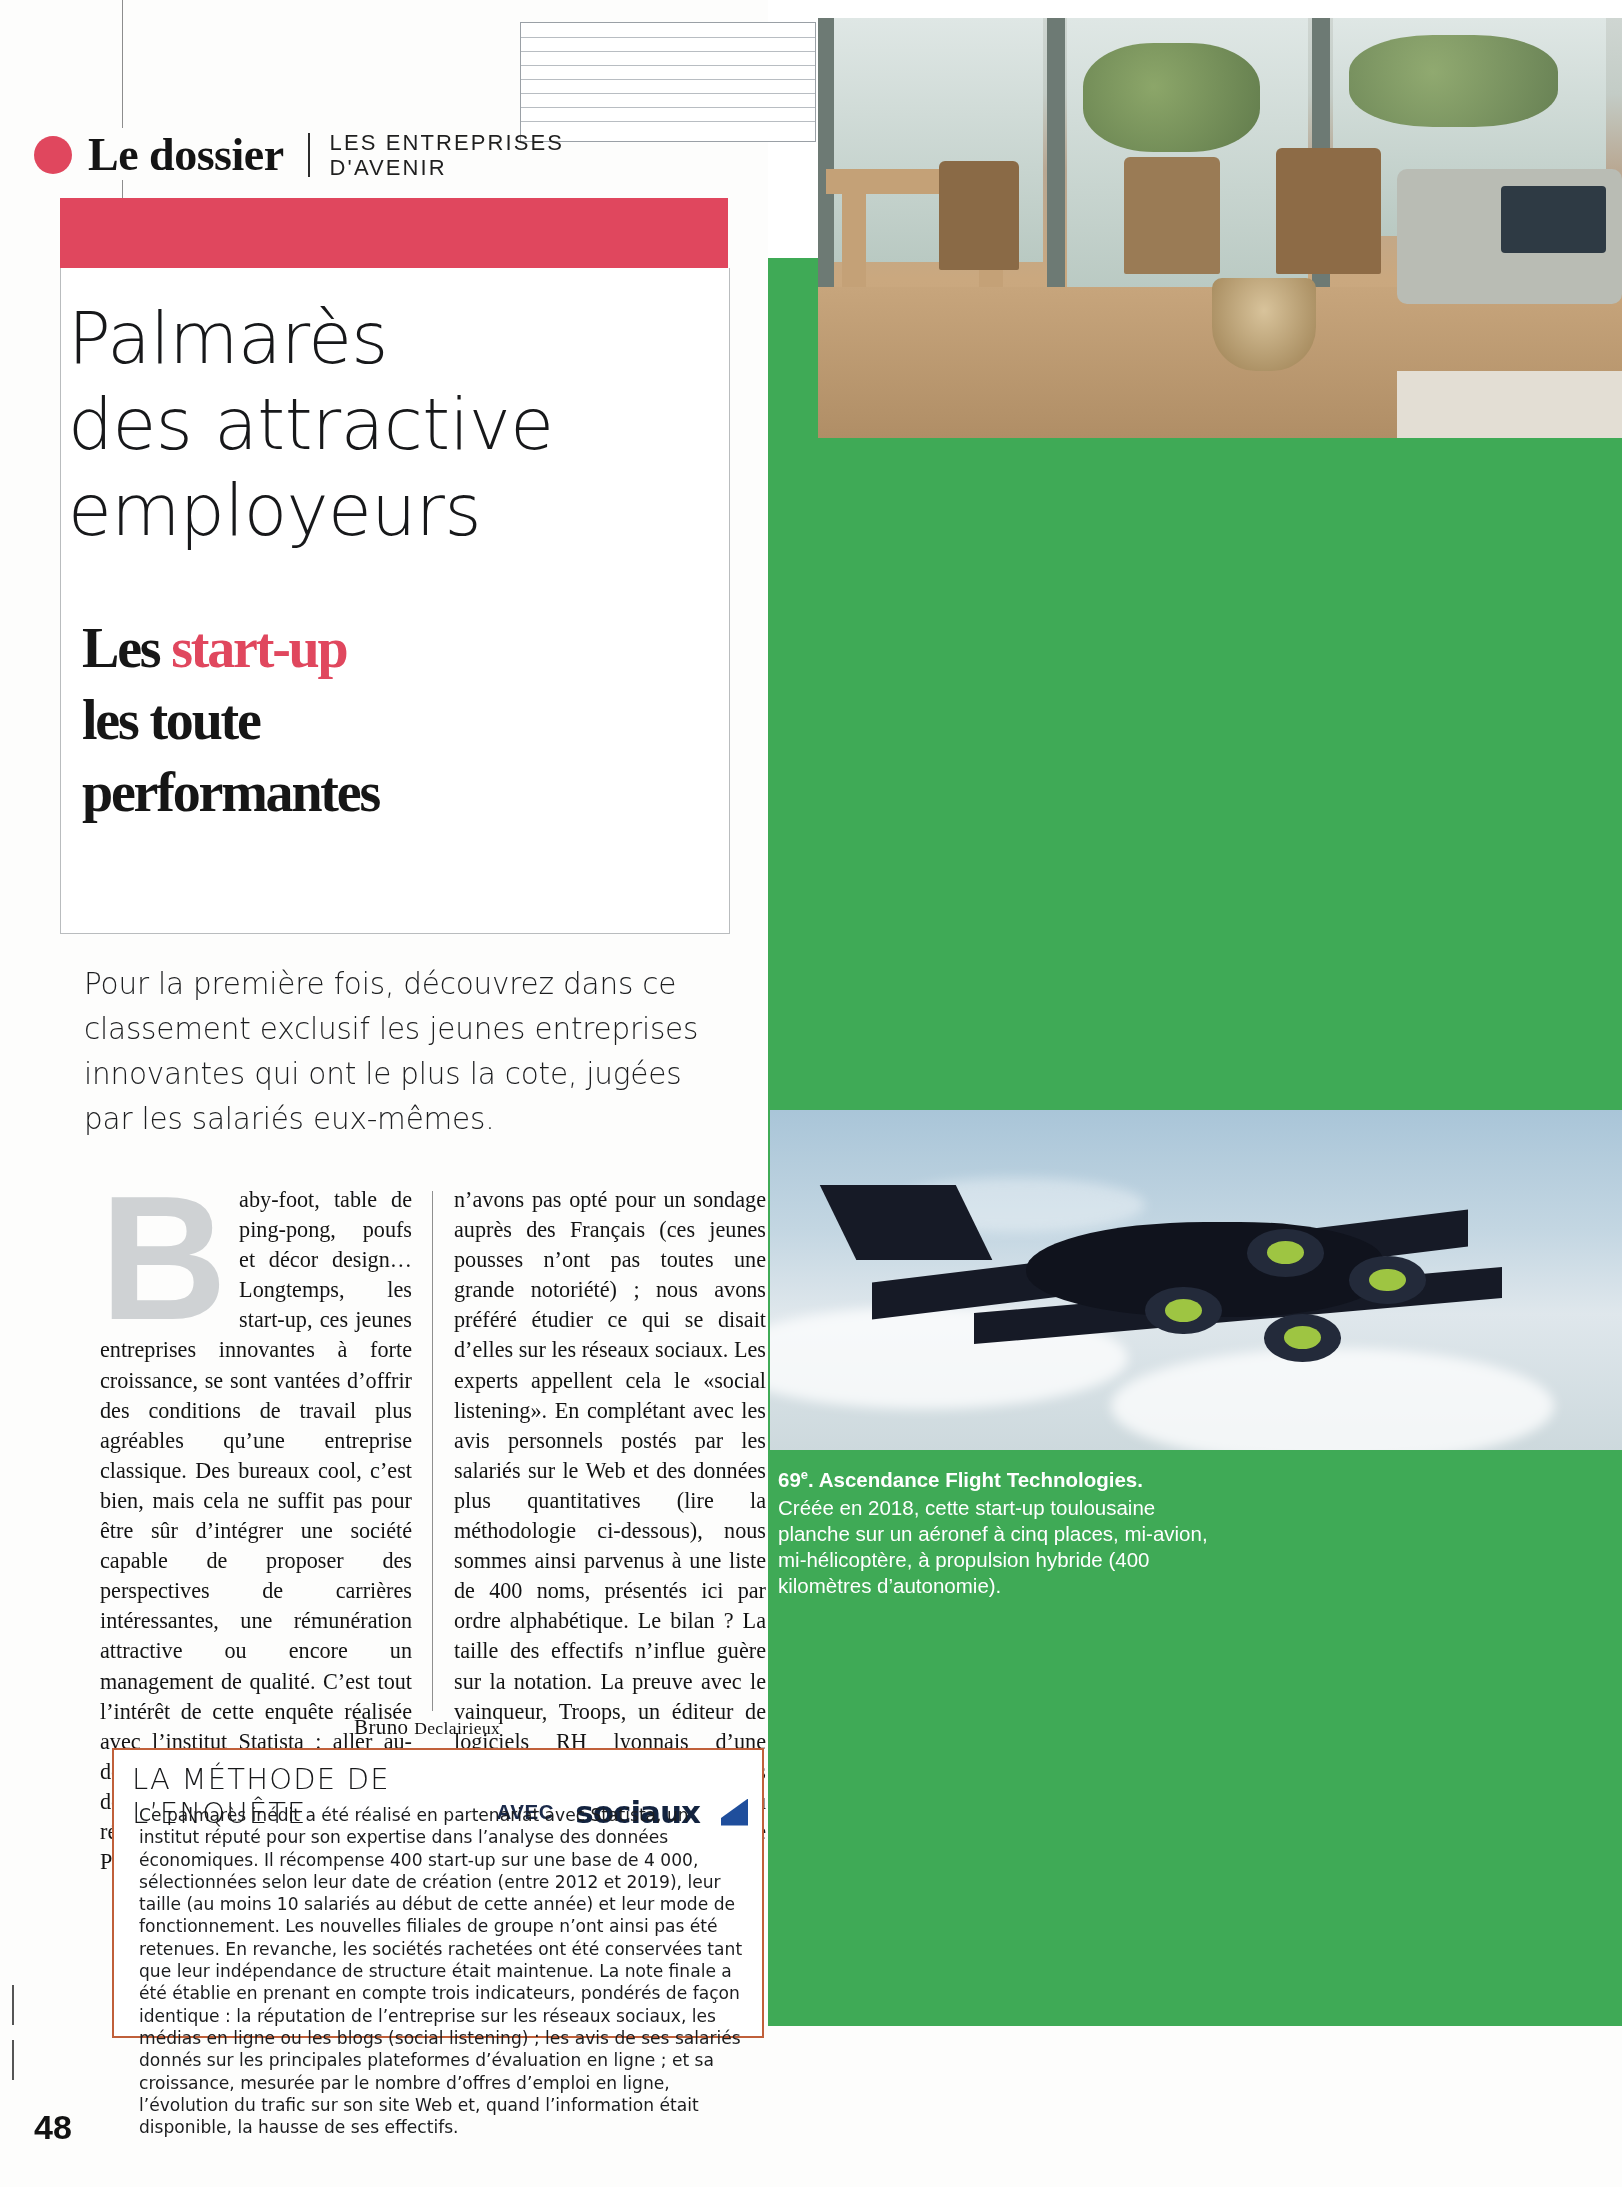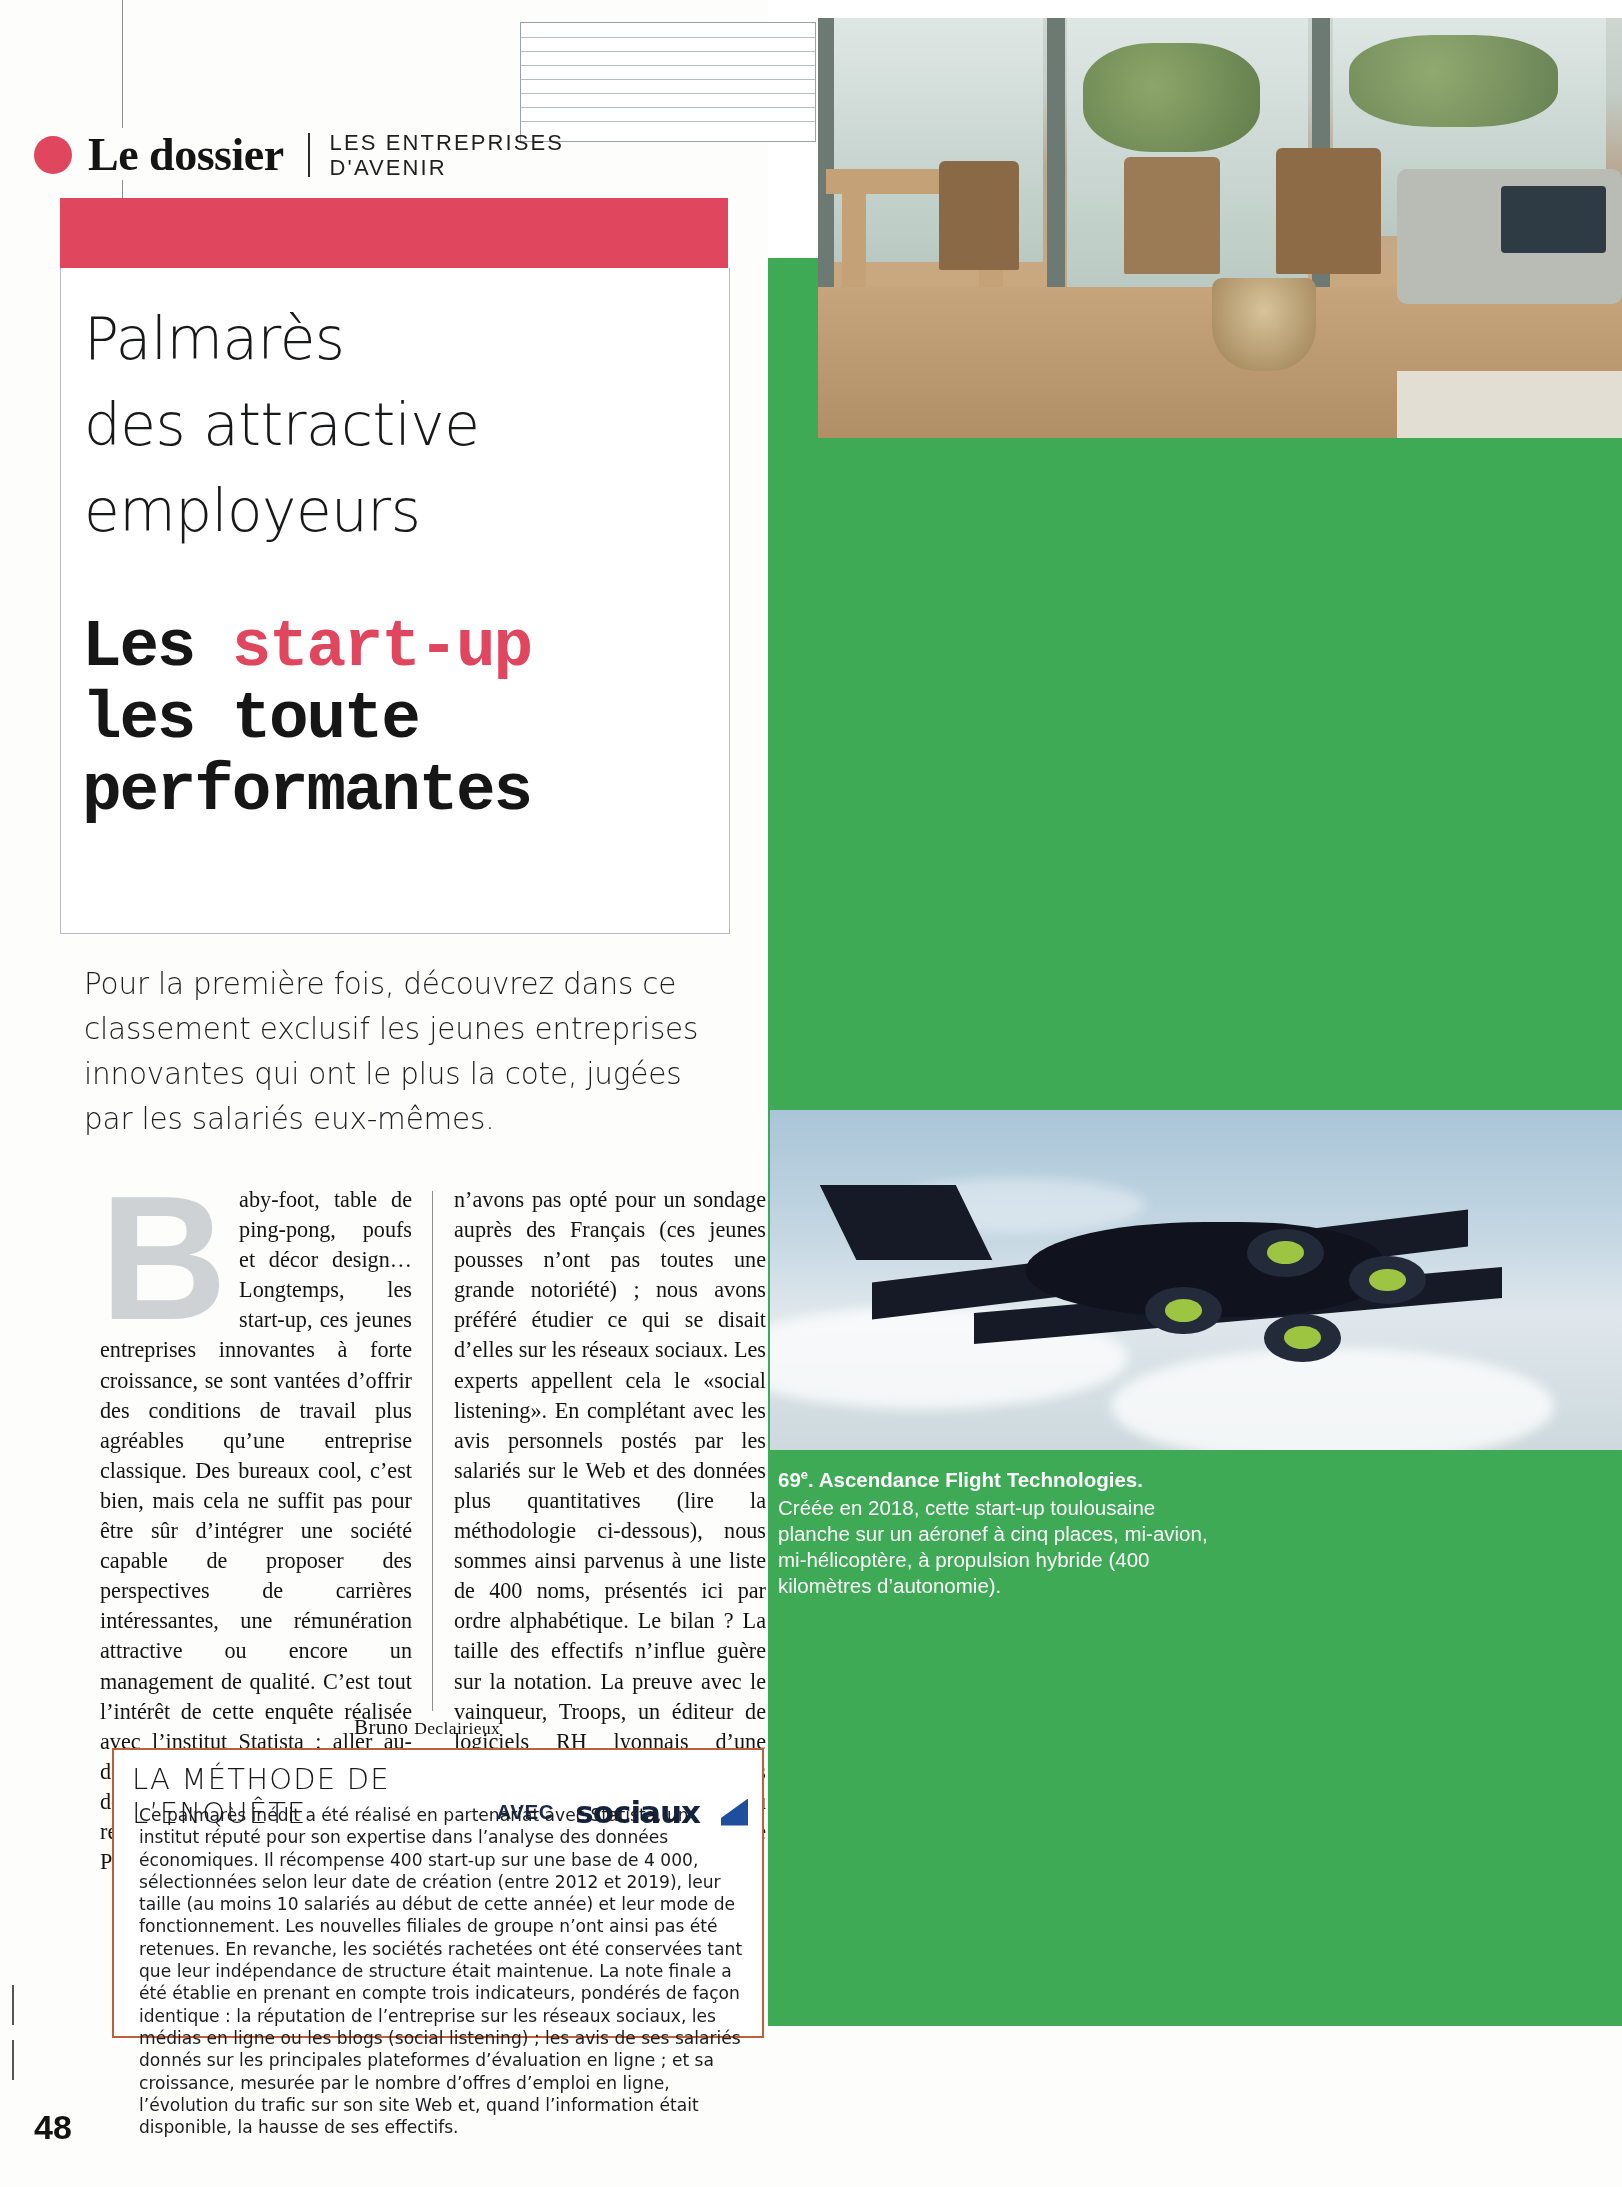--- a/index.html
+++ b/index.html
@@ -67,25 +67,25 @@
   .ruled-box i{position:absolute;left:0;width:100%;height:1px;background:#b8bdc2;}
 
   .hairline-v{position:absolute;left:122px;top:0;width:1px;height:128px;background:#8d8d8d;}
   .hairline-v2{position:absolute;left:122px;top:180px;width:1px;height:30px;background:#8d8d8d;}
 
   .redband{position:absolute;left:60px;top:198px;width:668px;height:70px;background:#e0475e;}
 
   .title-frame{position:absolute;left:60px;top:268px;width:668px;height:665px;
       border:1px solid #b9bcbe;border-top:none;background:#ffffff;}
 
-  .t-light{position:absolute;left:84px;top:296px;width:640px;
-      font-family:"DejaVu Sans",sans-serif;font-weight:300;font-size:58px;line-height:86px;
+  .t-light{position:absolute;left:68px;top:296px;width:640px;
+      font-family:"DejaVu Sans",sans-serif;font-weight:300;font-size:71px;line-height:86px;
       letter-spacing:-0.5px;color:#17181a;}
   .t-bold{position:absolute;left:82px;top:612px;width:660px;
-      font-family:Liberation Mono, monospace;font-weight:bold;font-size:66px;line-height:72px;
+      font-family:Liberation Serif, serif;font-weight:bold;font-size:56px;line-height:72px;
       letter-spacing:-2.2px;color:#161616;}
   .t-bold .red{color:#e0475e;}
 
   .standfirst{position:absolute;left:84px;top:962px;width:640px;
       font-family:"DejaVu Sans",sans-serif;font-weight:300;font-size:29.5px;line-height:45px;
       letter-spacing:-0.2px;color:#1d1e20;}
 
   
   .cols{position:absolute;left:100px;top:1185px;width:666px;height:560px;}
   .col{position:absolute;top:0;width:312px;font-family:"Liberation Serif",serif;

